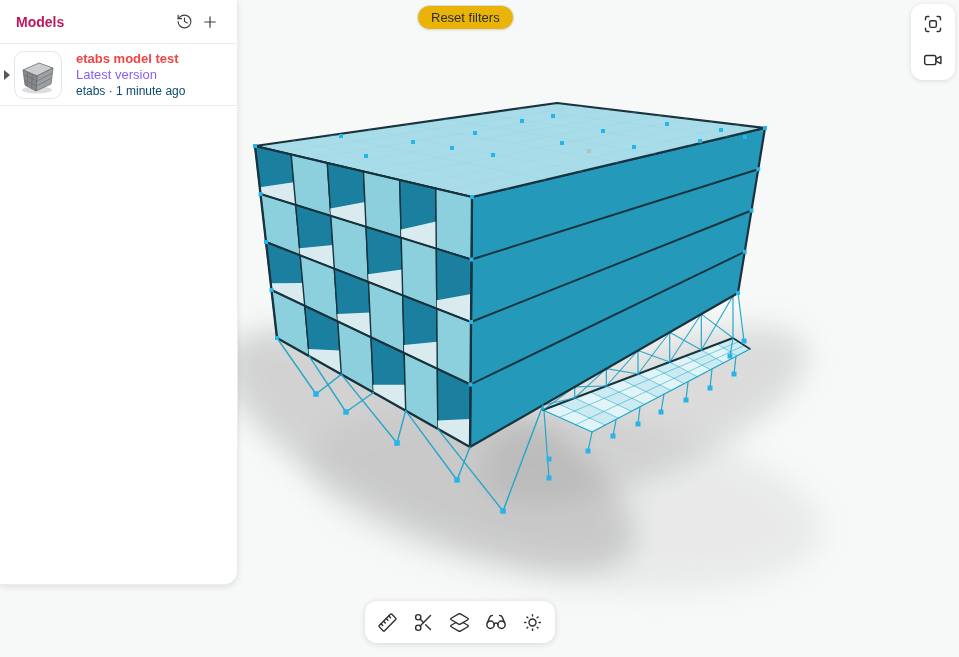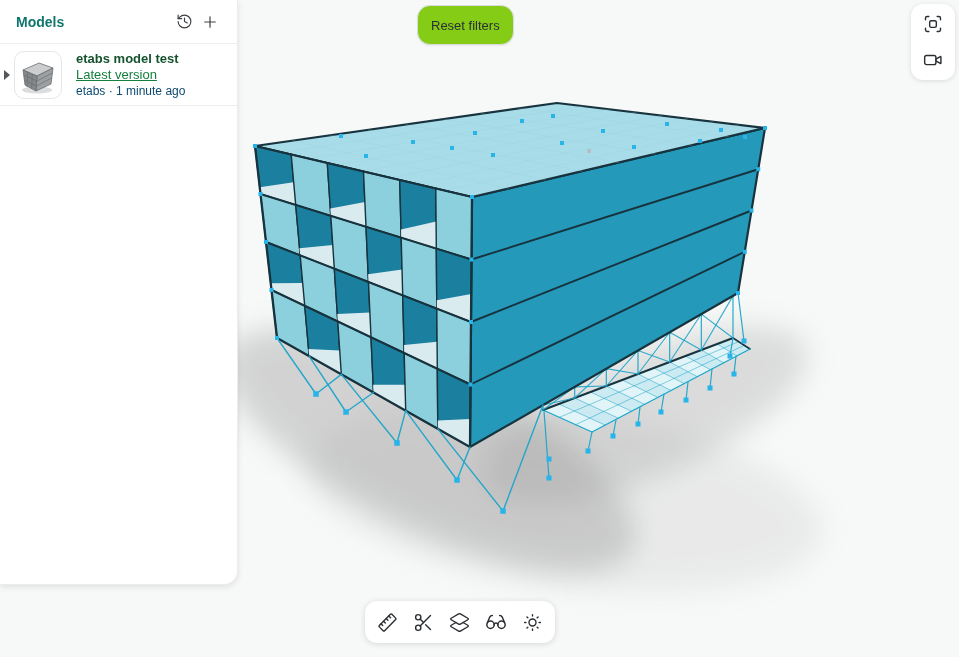--- a/index.html
+++ b/index.html
@@ -6,36 +6,36 @@
   .stage{position:relative;width:959px;height:657px;background:#f7f8f8;overflow:hidden;
          font-family:"Liberation Sans",sans-serif;-webkit-font-smoothing:antialiased;}
   #scene{position:absolute;left:0;top:0;width:959px;height:657px;display:block;cursor:grab;}
 
   
   .sidebar{position:absolute;left:0;top:0;width:238px;height:585px;background:#fff;
            border-radius:0 0 14px 0;box-shadow:0 2px 6px rgba(0,0,0,.10);
            border-right:1px solid #ececef;border-bottom:1px solid #ececef;box-sizing:border-box;}
   .sb-header{display:flex;align-items:center;height:44px;padding:0 14px 0 16px;
              border-bottom:1px solid #ededf0;box-sizing:border-box;}
-  .sb-title{flex:1;font-size:14px;font-weight:600;color:#0f766e;}
+  .sb-title{flex:1;font-size:14px;font-weight:600;color:#be185d;}
   .icon-btn{width:26px;height:26px;display:flex;align-items:center;justify-content:center;
             color:#3c4044;cursor:pointer;border-radius:6px;background:none;border:none;padding:0;}
   .icon-btn svg{display:block;}
   .model-item{display:flex;align-items:center;height:62px;border-bottom:1px solid #ededf0;
               box-sizing:border-box;cursor:pointer;}
   .chev{width:14px;display:flex;justify-content:center;color:#54585e;}
   .thumb{width:48px;height:48px;border:1px solid #e5e6e9;border-radius:10px;background:#fff;
          display:flex;align-items:center;justify-content:center;box-sizing:border-box;flex:none;}
   .model-texts{margin-left:14px;min-width:0;}
-  .model-name{font-size:13px;font-weight:700;color:#14532d;line-height:16px;}
-  .model-version{font-size:13px;color:#15803d;line-height:16px;text-decoration:underline;}
+  .model-name{font-size:13px;font-weight:700;color:#ef4444;line-height:16px;}
+  .model-version{font-size:13px;color:#8b5cf6;line-height:16px;}
   .model-meta{font-size:12px;color:#0c4a6e;line-height:15px;margin-top:1px;}
 
   
-  .reset-btn{position:absolute;left:417px;top:5px;height:40px;padding:0 13px;background:#84cc16;
+  .reset-btn{position:absolute;left:417px;top:5px;height:25px;padding:0 13px;background:#eab308;
              border:1px solid #dcdce0;border-radius:13px;font-size:13px;color:#2c2f33;
              font-family:inherit;display:flex;align-items:center;box-shadow:0 1px 2px rgba(0,0,0,.06);
              cursor:pointer;}
   .corner-panel{position:absolute;right:4px;top:4px;width:44px;padding:7px 0;background:#fff;
                 border-radius:12px;box-shadow:0 1px 5px rgba(0,0,0,.12);display:flex;
                 flex-direction:column;align-items:center;gap:10px;}
   .corner-panel .icon-btn{color:#2b2e32;}
   .toolbar{position:absolute;left:365px;top:601px;width:190px;height:42px;background:#fff;
            border-radius:12px;box-shadow:0 1px 6px rgba(0,0,0,.14);display:flex;align-items:center;
            justify-content:space-around;padding:0 4px;box-sizing:border-box;}

